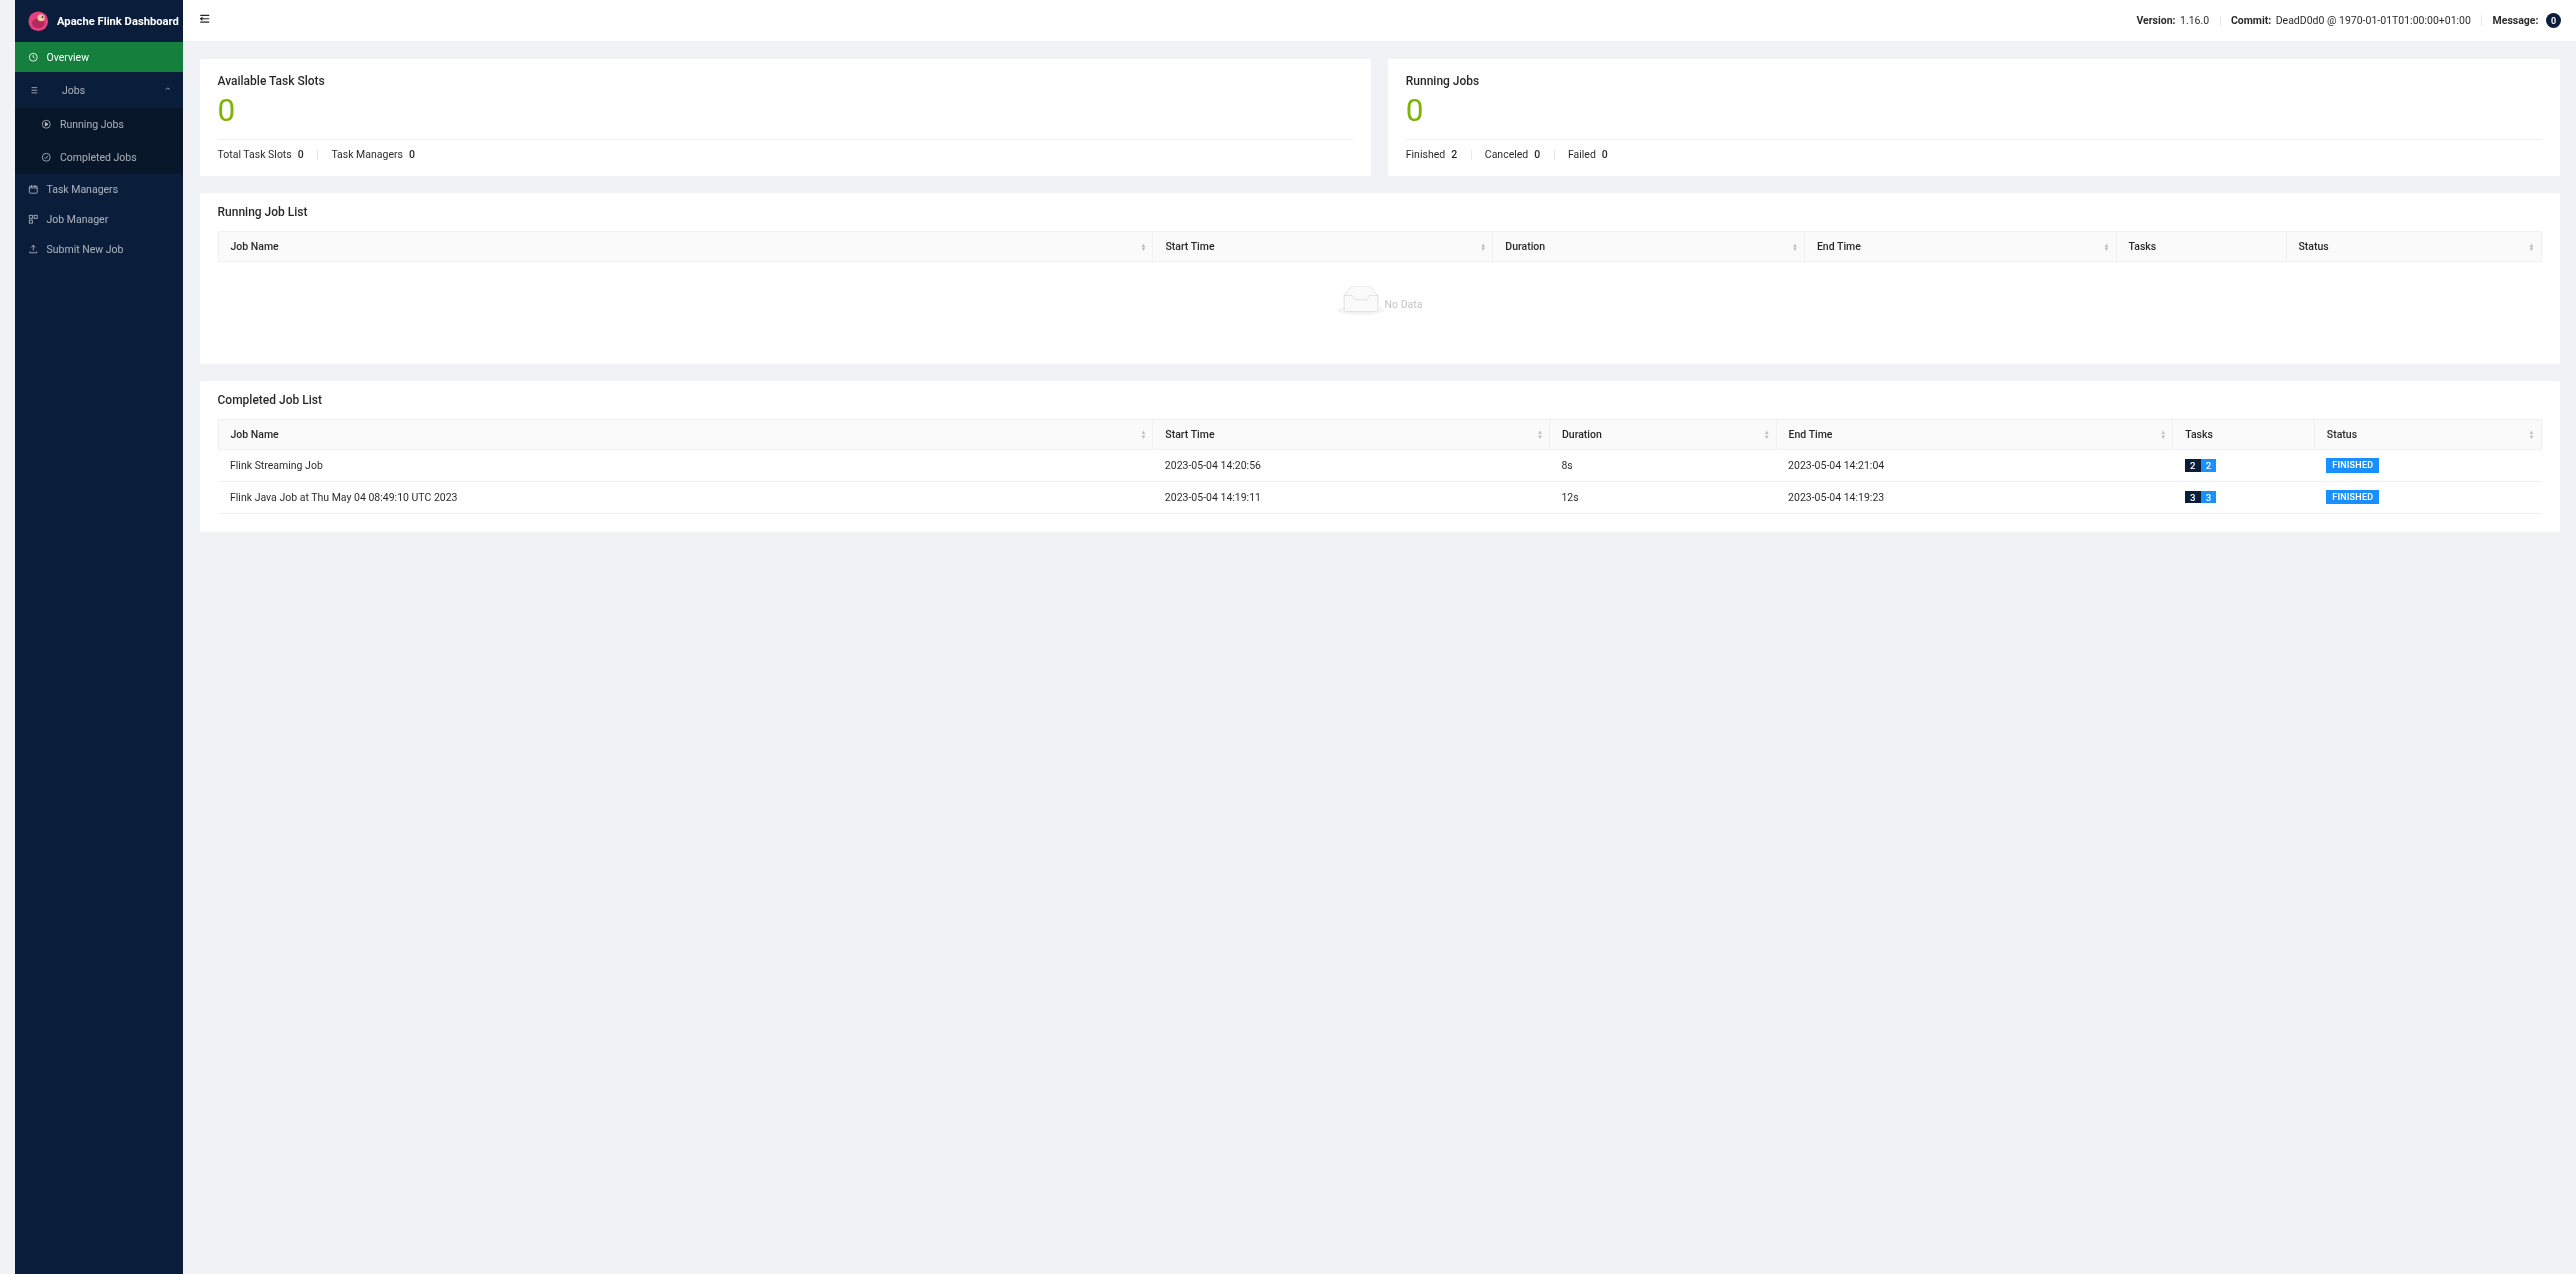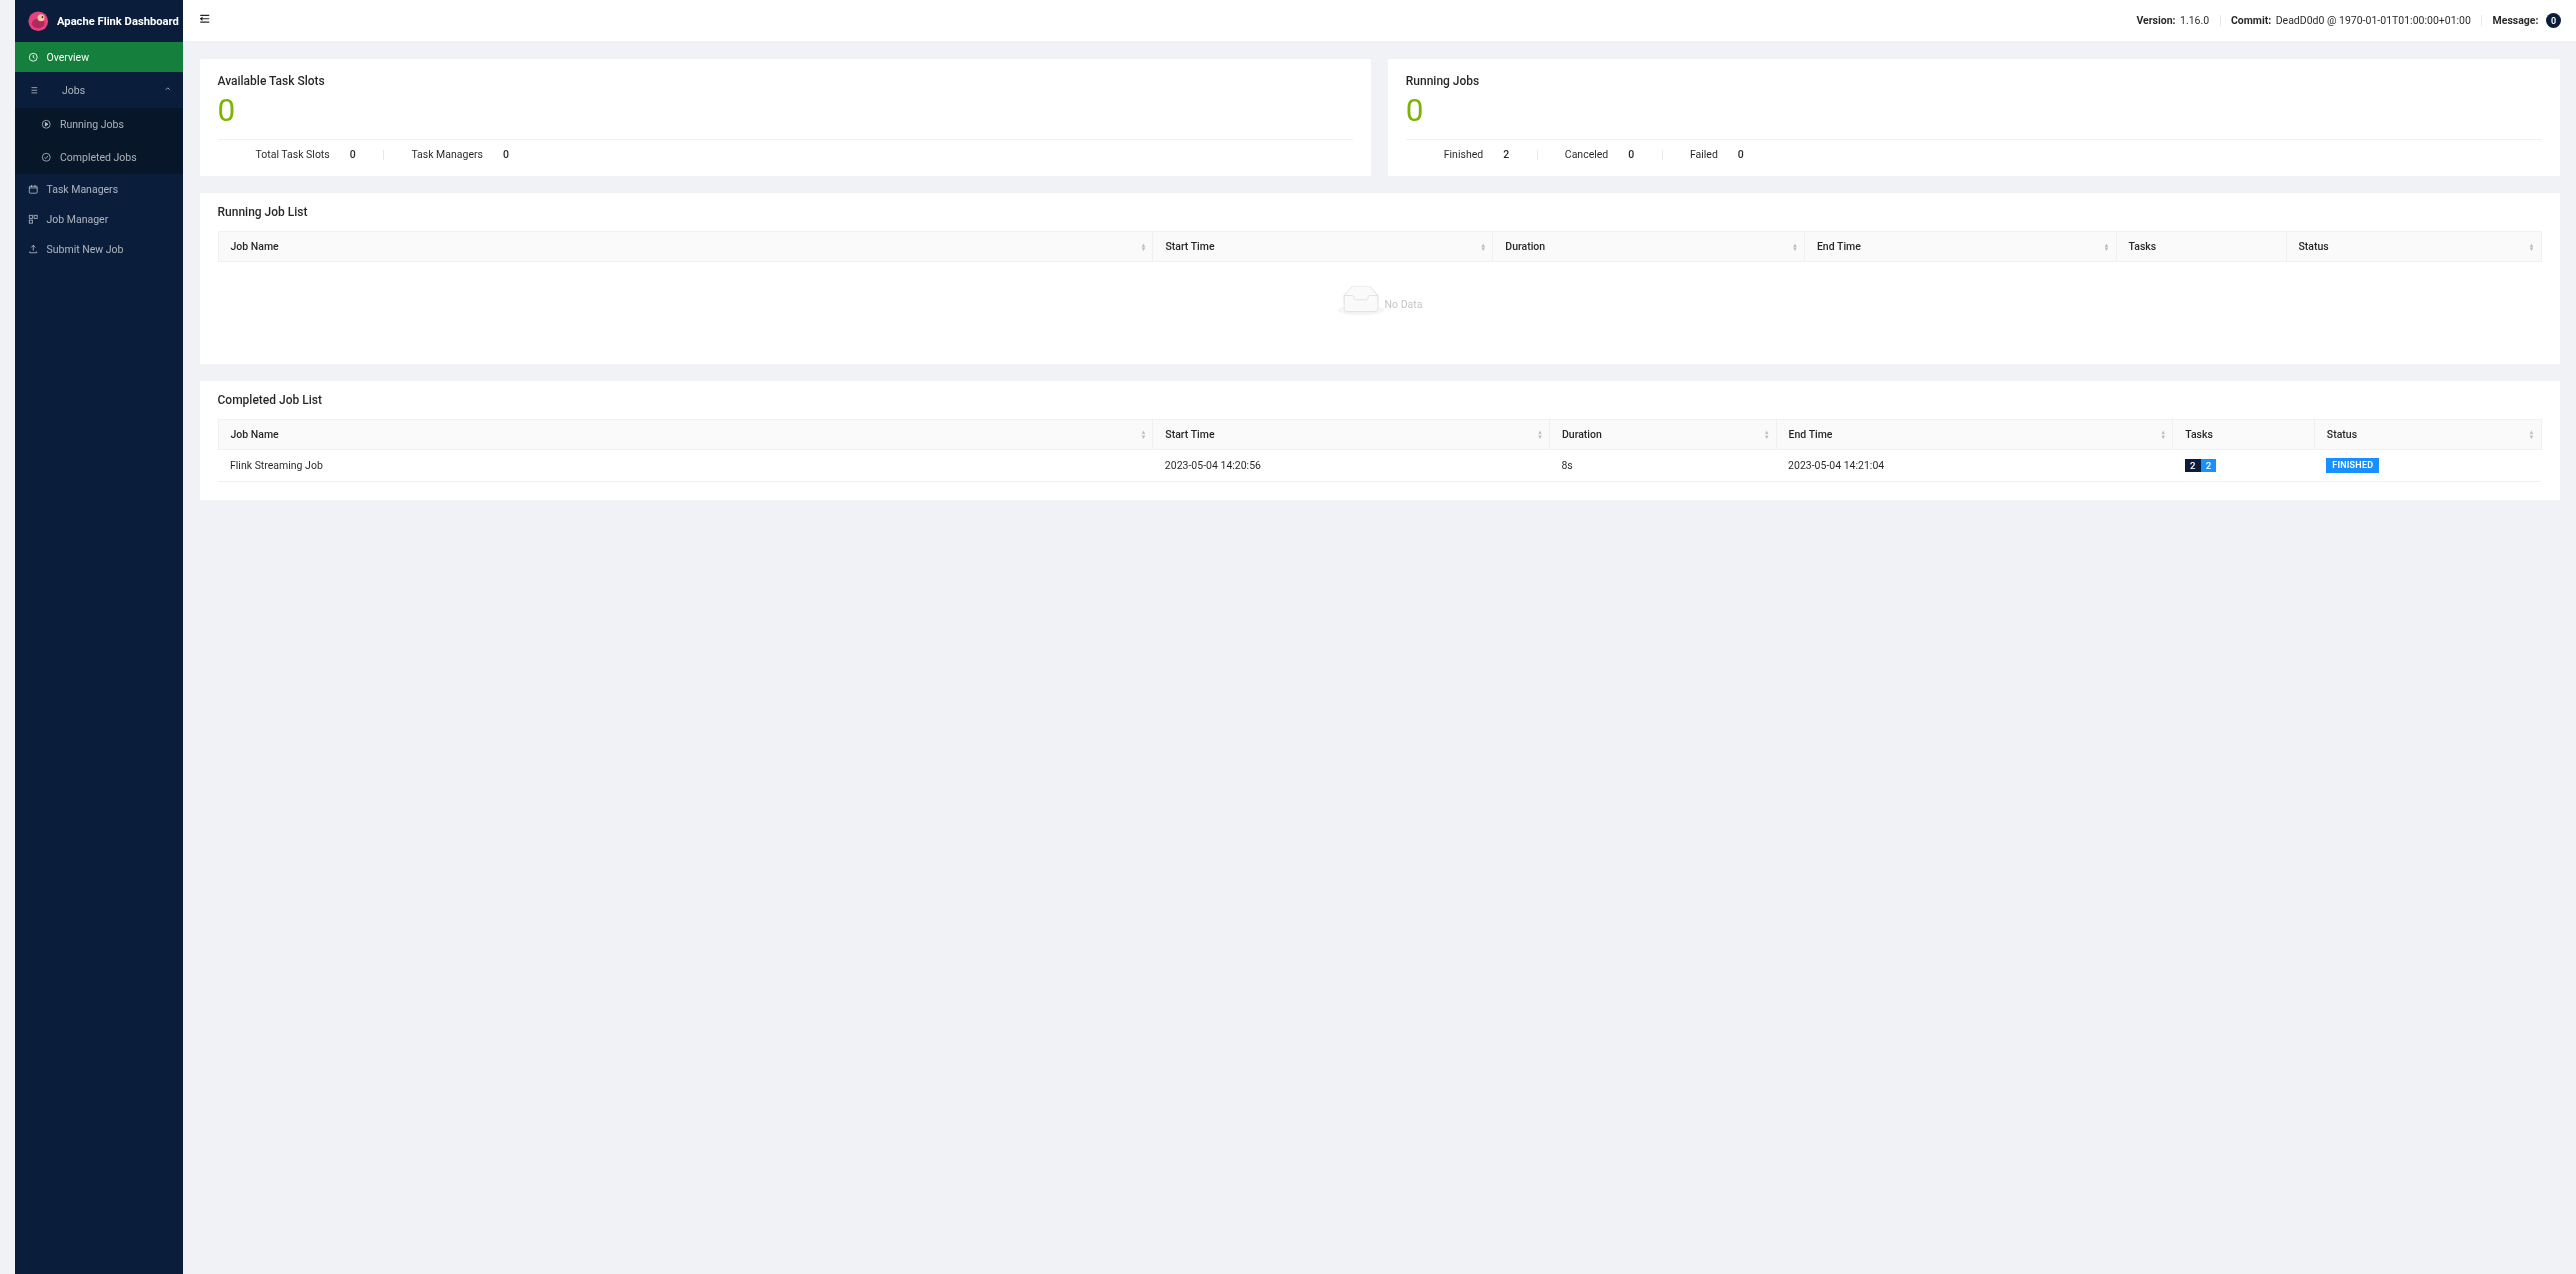--- a/index.html
+++ b/index.html
@@ -97,21 +97,21 @@
   .row { display: flex; gap: 16.5px; margin-bottom: 16.5px; }
   .card {
     background: #fff;
     border-radius: 1.5px;
     flex: 1;
     padding: 15px 18px;
   }
   .card-title { font-size: 12px; font-weight: 500; margin-bottom: 6px; color: rgba(0,0,0,0.85); }
   .big-number { color: #7cb305; font-size: 31.5px; font-weight: 400; line-height: 1.1; }
   .card-divider { height:0.7px; background:#f0f0f0; margin: 10.5px 0 9px; }
-  .sub-stats { display: flex; gap: 20px; align-items: center; font-size: 10.5px; margin-left: 38px; }
+  .sub-stats { display: flex; gap: 6px; align-items: center; font-size: 10.5px; }
   .sub-stats .lbl { color: rgba(0,0,0,0.85); }
   .sub-stats .val { font-weight: 500; }
   .sub-divider { width:0.7px; height:10.5px; background:#e8e8e8; margin:0 7.5px; }
 
   .section {
     background: #fff;
     border-radius: 1.5px;
     margin-bottom: 16.5px;
   }
   .section-header { padding: 12px 18px; font-size: 12px; font-weight: 500; }
@@ -362,20 +362,28 @@
             </thead>
             <tbody id="completed-tbody">
                 <tr>
                   <td>Flink Streaming Job</td>
                   <td>2023-05-04 14:20:56</td>
                   <td>8s</td>
                   <td>2023-05-04 14:21:04</td>
                   <td><span class="task-badge dark">2</span><span class="task-badge blue">2</span></td>
                   <td><span class="status-tag">FINISHED</span></td>
                 </tr>
+                <tr>
+                  <td>Flink Java Job at Thu May 04 08:49:10 UTC 2023</td>
+                  <td>2023-05-04 14:19:11</td>
+                  <td>12s</td>
+                  <td>2023-05-04 14:19:23</td>
+                  <td><span class="task-badge dark">3</span><span class="task-badge blue">3</span></td>
+                  <td><span class="status-tag">FINISHED</span></td>
+                </tr>
               </tbody>
           </table>
         </div>
       </div>
 
     </div>
   </div>
 </div>
 
 

